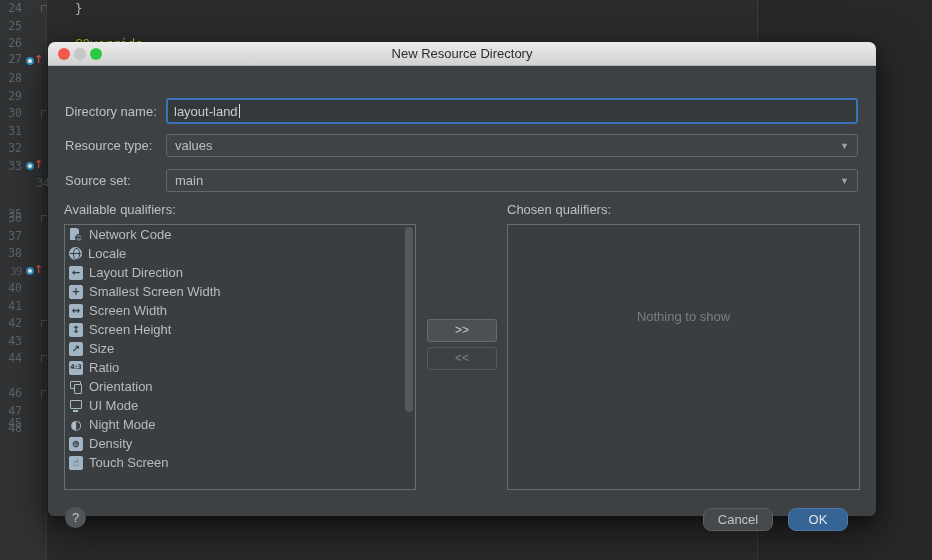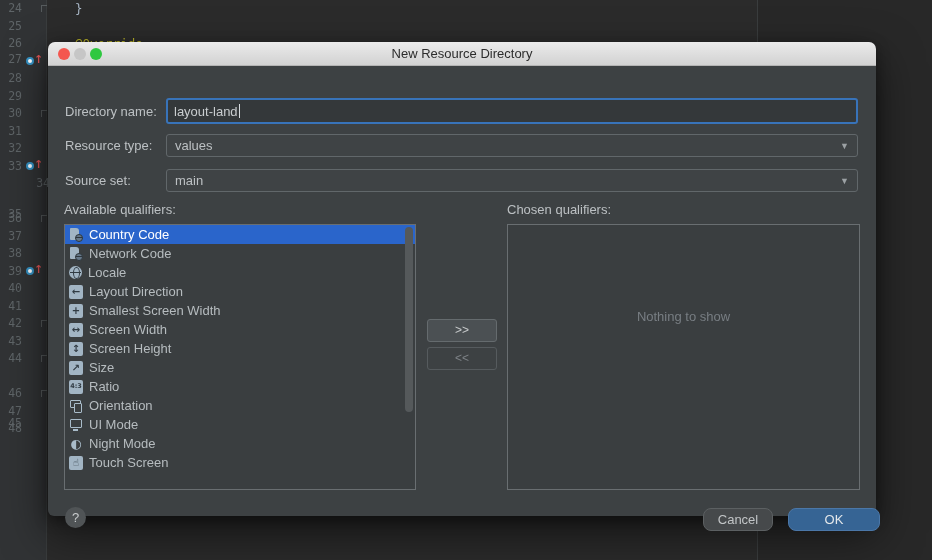--- a/index.html
+++ b/index.html
@@ -101,21 +101,21 @@
     font-size:12px; text-align:center; line-height:21px; cursor:default; }
   .mv-btn.right { top:253px; background:#4b5053; border:1px solid #656b6e; color:#c7cacb; }
   .mv-btn.left  { top:281px; background:transparent; border:1px solid #565b5e; color:#7d8286; }
 
   .help-btn { position:absolute; left:17px; top:441px; width:21px; height:21px;
     border-radius:50%; background:#50545б; background:#505456; color:#c8cbcd;
     font-size:13px; text-align:center; line-height:21px; }
   .btn { position:absolute; top:442px; height:23px; border-radius:8px;
     font-size:13px; text-align:center; line-height:21px; }
   .btn.cancel { left:655px; width:70px; background:#46494b; border:1px solid #5c6062; color:#c2c5c7; }
-  .btn.ok { left:740px; width:92px; background:#366494; border:1px solid #4b77a8; color:#e3e7ea; }
+  .btn.ok { left:740px; width:60px; background:#366494; border:1px solid #4b77a8; color:#e3e7ea; }
 </style>
 </head>
 <body>
 
 <div class="ide">
   <div class="right-pane"></div>
   <div class="pane-split"></div>
   <div class="gutter" id="gutter">
       <div class="gutter-line" style="top: 0px;">24</div>
       <div class="gutter-line" style="top: 17.5px;">25</div>
@@ -125,21 +125,21 @@
       <div class="gutter-line" style="top: 87.5px;">29</div>
       <div class="gutter-line" style="top: 105px;">30</div>
       <div class="gutter-line" style="top: 122.5px;">31</div>
       <div class="gutter-line" style="top: 140px;">32</div>
       <div class="gutter-line" style="top: 157.5px;">33</div>
       <div class="gutter-line" style="top: 175px; margin-left: 28px;">34</div>
       <div class="gutter-line" style="top: 206px;">35</div>
       <div class="gutter-line" style="top: 210px;">36</div>
       <div class="gutter-line" style="top: 227.5px;">37</div>
       <div class="gutter-line" style="top: 245px;">38</div>
-      <div class="gutter-line" style="top: 262.5px;">39</div>
+      <div class="gutter-line" style="top: 262.5px; font-family: Liberation Serif, serif;">39</div>
       <div class="gutter-line" style="top: 280px;">40</div>
       <div class="gutter-line" style="top: 297.5px;">41</div>
       <div class="gutter-line" style="top: 315px;">42</div>
       <div class="gutter-line" style="top: 332.5px;">43</div>
       <div class="gutter-line" style="top: 350px;">44</div>
       <div class="gutter-line" style="top: 367.5px; margin-top: 47px;">45</div>
       <div class="gutter-line" style="top: 385px;">46</div>
       <div class="gutter-line" style="top: 402.5px;">47</div>
       <div class="gutter-line" style="top: 420px;">48</div>
       <div class="gutter-marker" style="top: 55.5px;">
@@ -190,27 +190,20 @@
 
     <div class="fld-label" style="top:107px">Source set:</div>
     <div class="dropdown" style="top:103px">
       <span>main</span>
       <span class="dd-arrow">▼</span>
     </div>
 
     <div class="section-label" style="left:16px; top:136px">Available qualifiers:</div>
     <div class="qual-list" id="qual-list">
 
-    <div class="q-row selected">
-          <span class="q-icon sim">
-            <span class="body"></span>
-            <span class="globe"></span>
-          </span>
-          <span>Country Code</span>
-        </div>
         <div class="q-row">
           <span class="q-icon sim">
             <span class="body"></span>
             <span class="globe"></span>
           </span>
           <span>Network Code</span>
         </div>
         <div class="q-row">
           <span class="q-icon locale-ic"></span>
           <span>Locale</span>
@@ -245,20 +238,24 @@
         </div>
         <div class="q-row">
           <span class="q-icon uimode-ic"></span>
           <span>UI Mode</span>
         </div>
         <div class="q-row">
           <span class="q-icon glyph" data-glyph="◐"></span>
           <span>Night Mode</span>
         </div>
         <div class="q-row">
+          <span class="q-icon boxed" data-glyph="⊕"></span>
+          <span>Density</span>
+        </div>
+        <div class="q-row">
           <span class="q-icon boxed" data-glyph="☝"></span>
           <span>Touch Screen</span>
         </div>
         <div class="scrollbar"></div>
       </div>
 
     <div class="mv-btn right">&gt;&gt;</div>
     <div class="mv-btn left">&lt;&lt;</div>
 
     <div class="section-label" style="left:459px; top:136px">Chosen qualifiers:</div>

